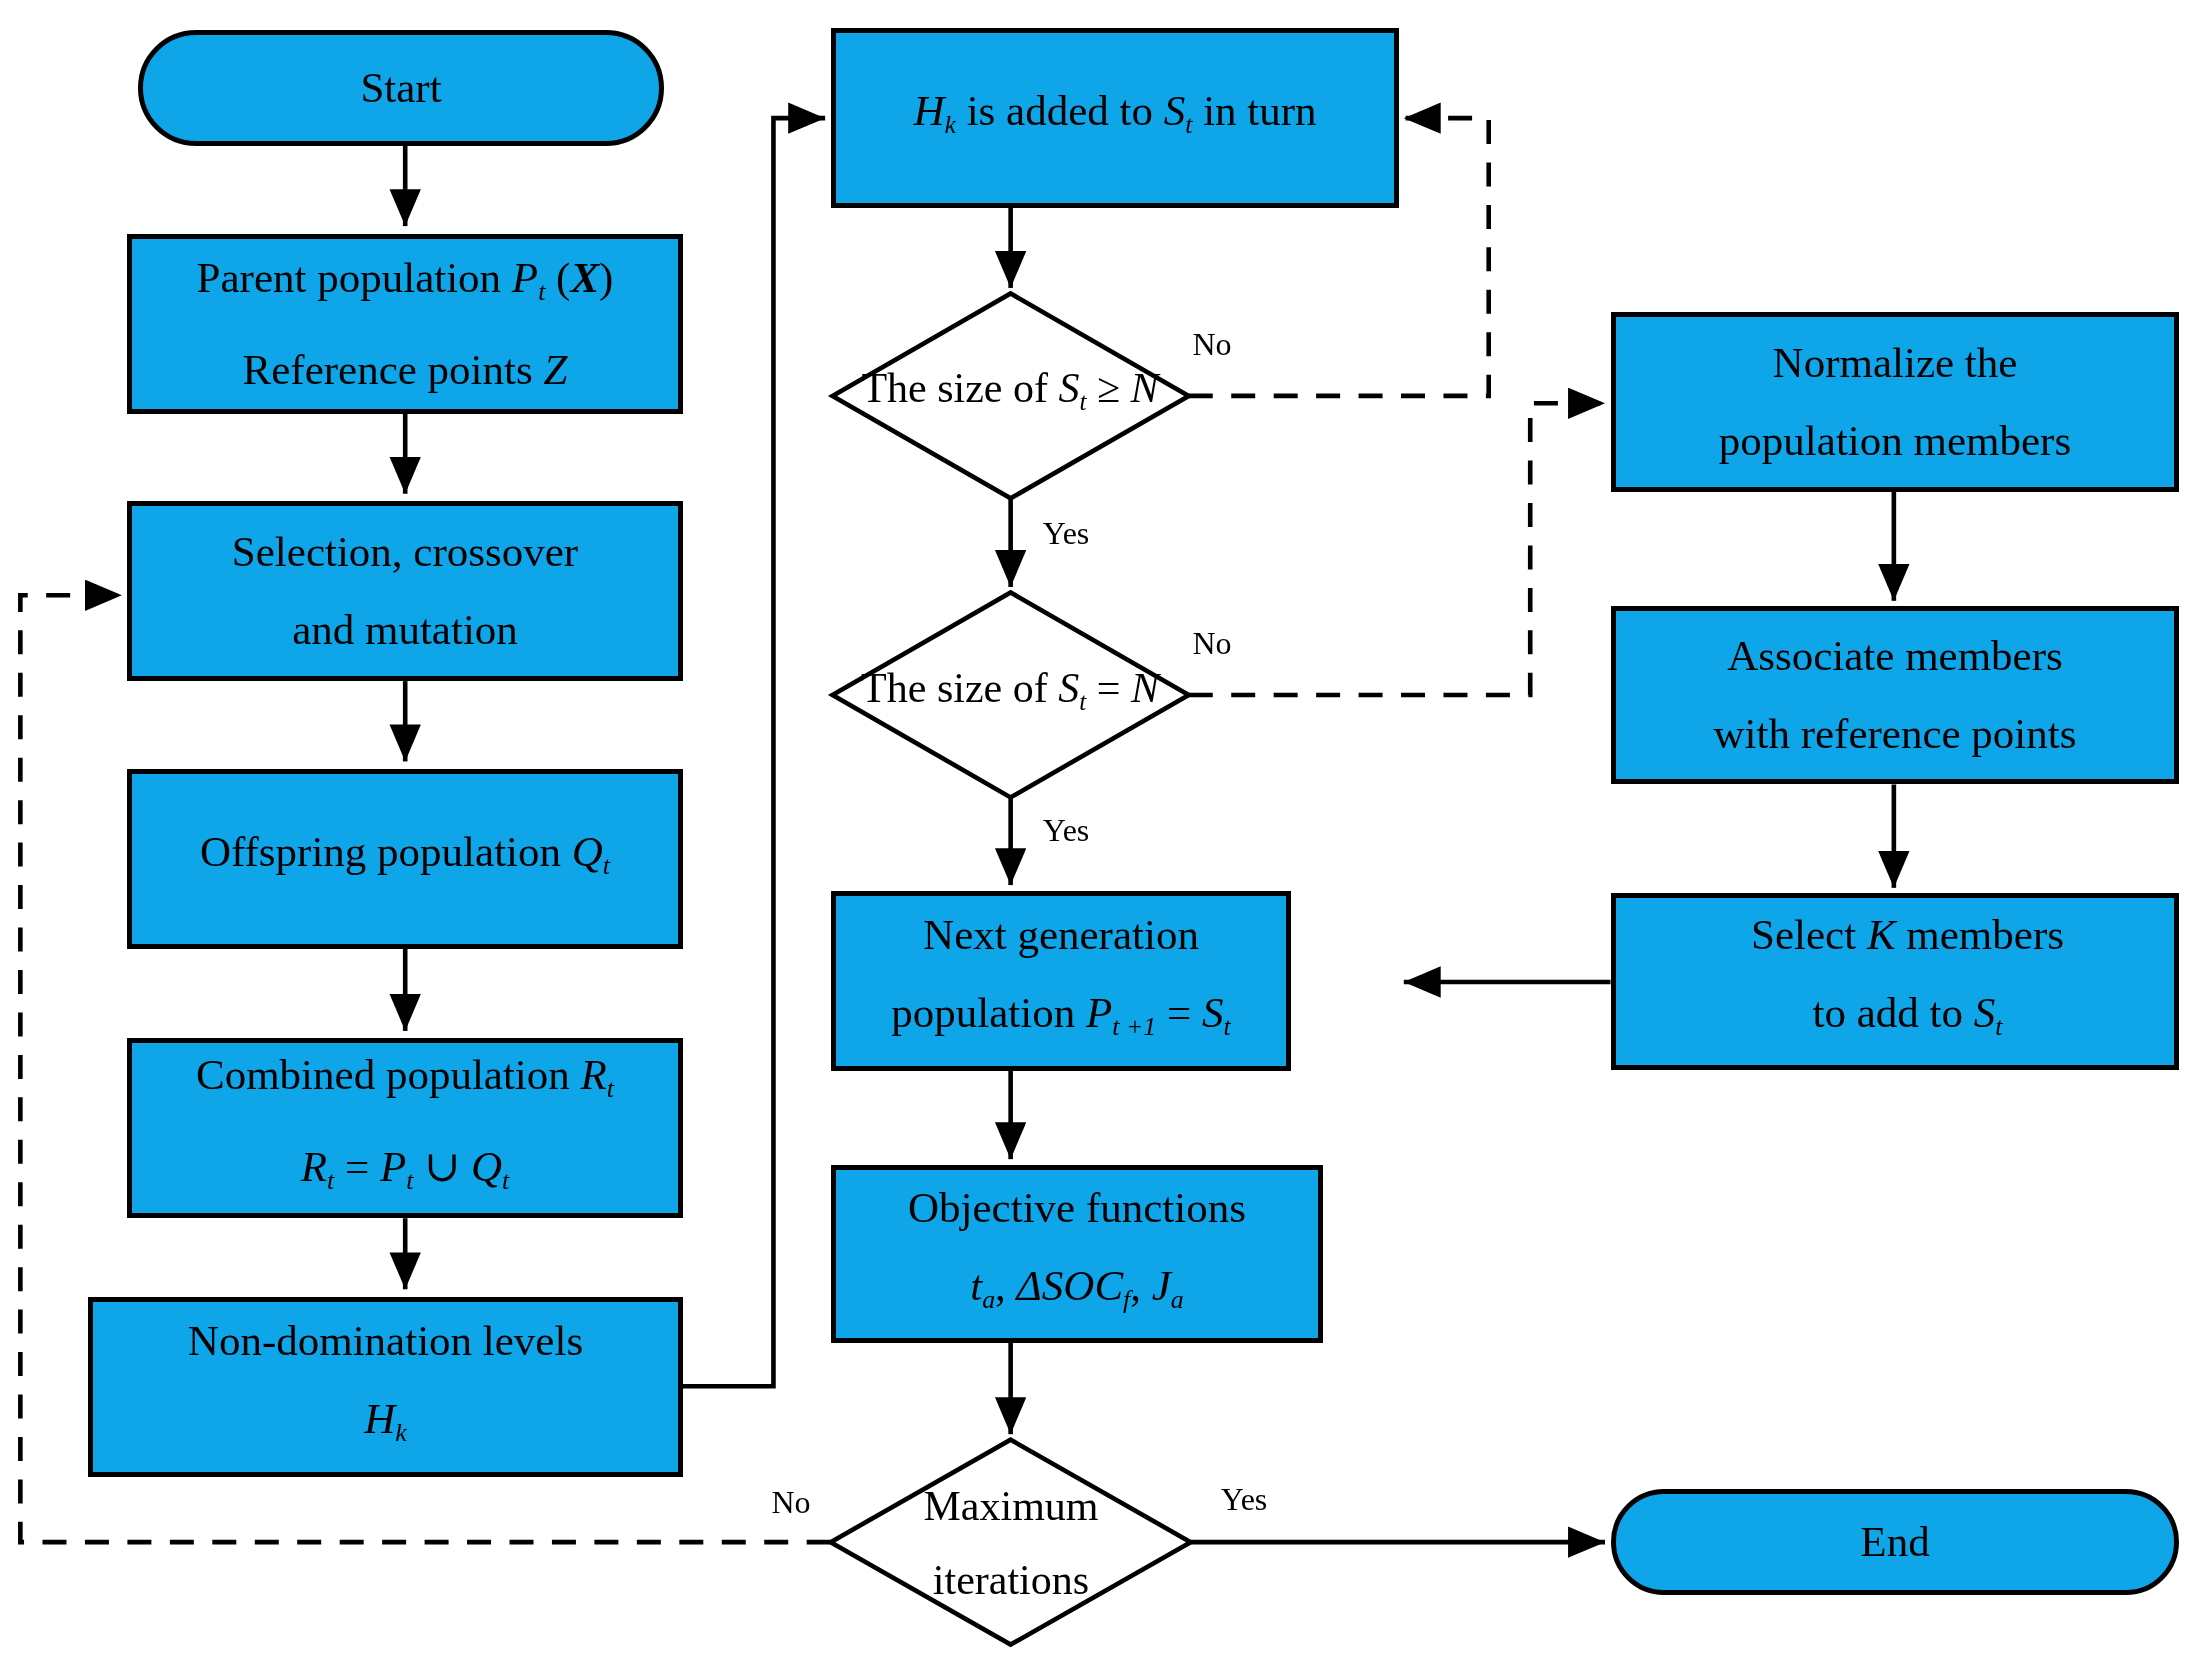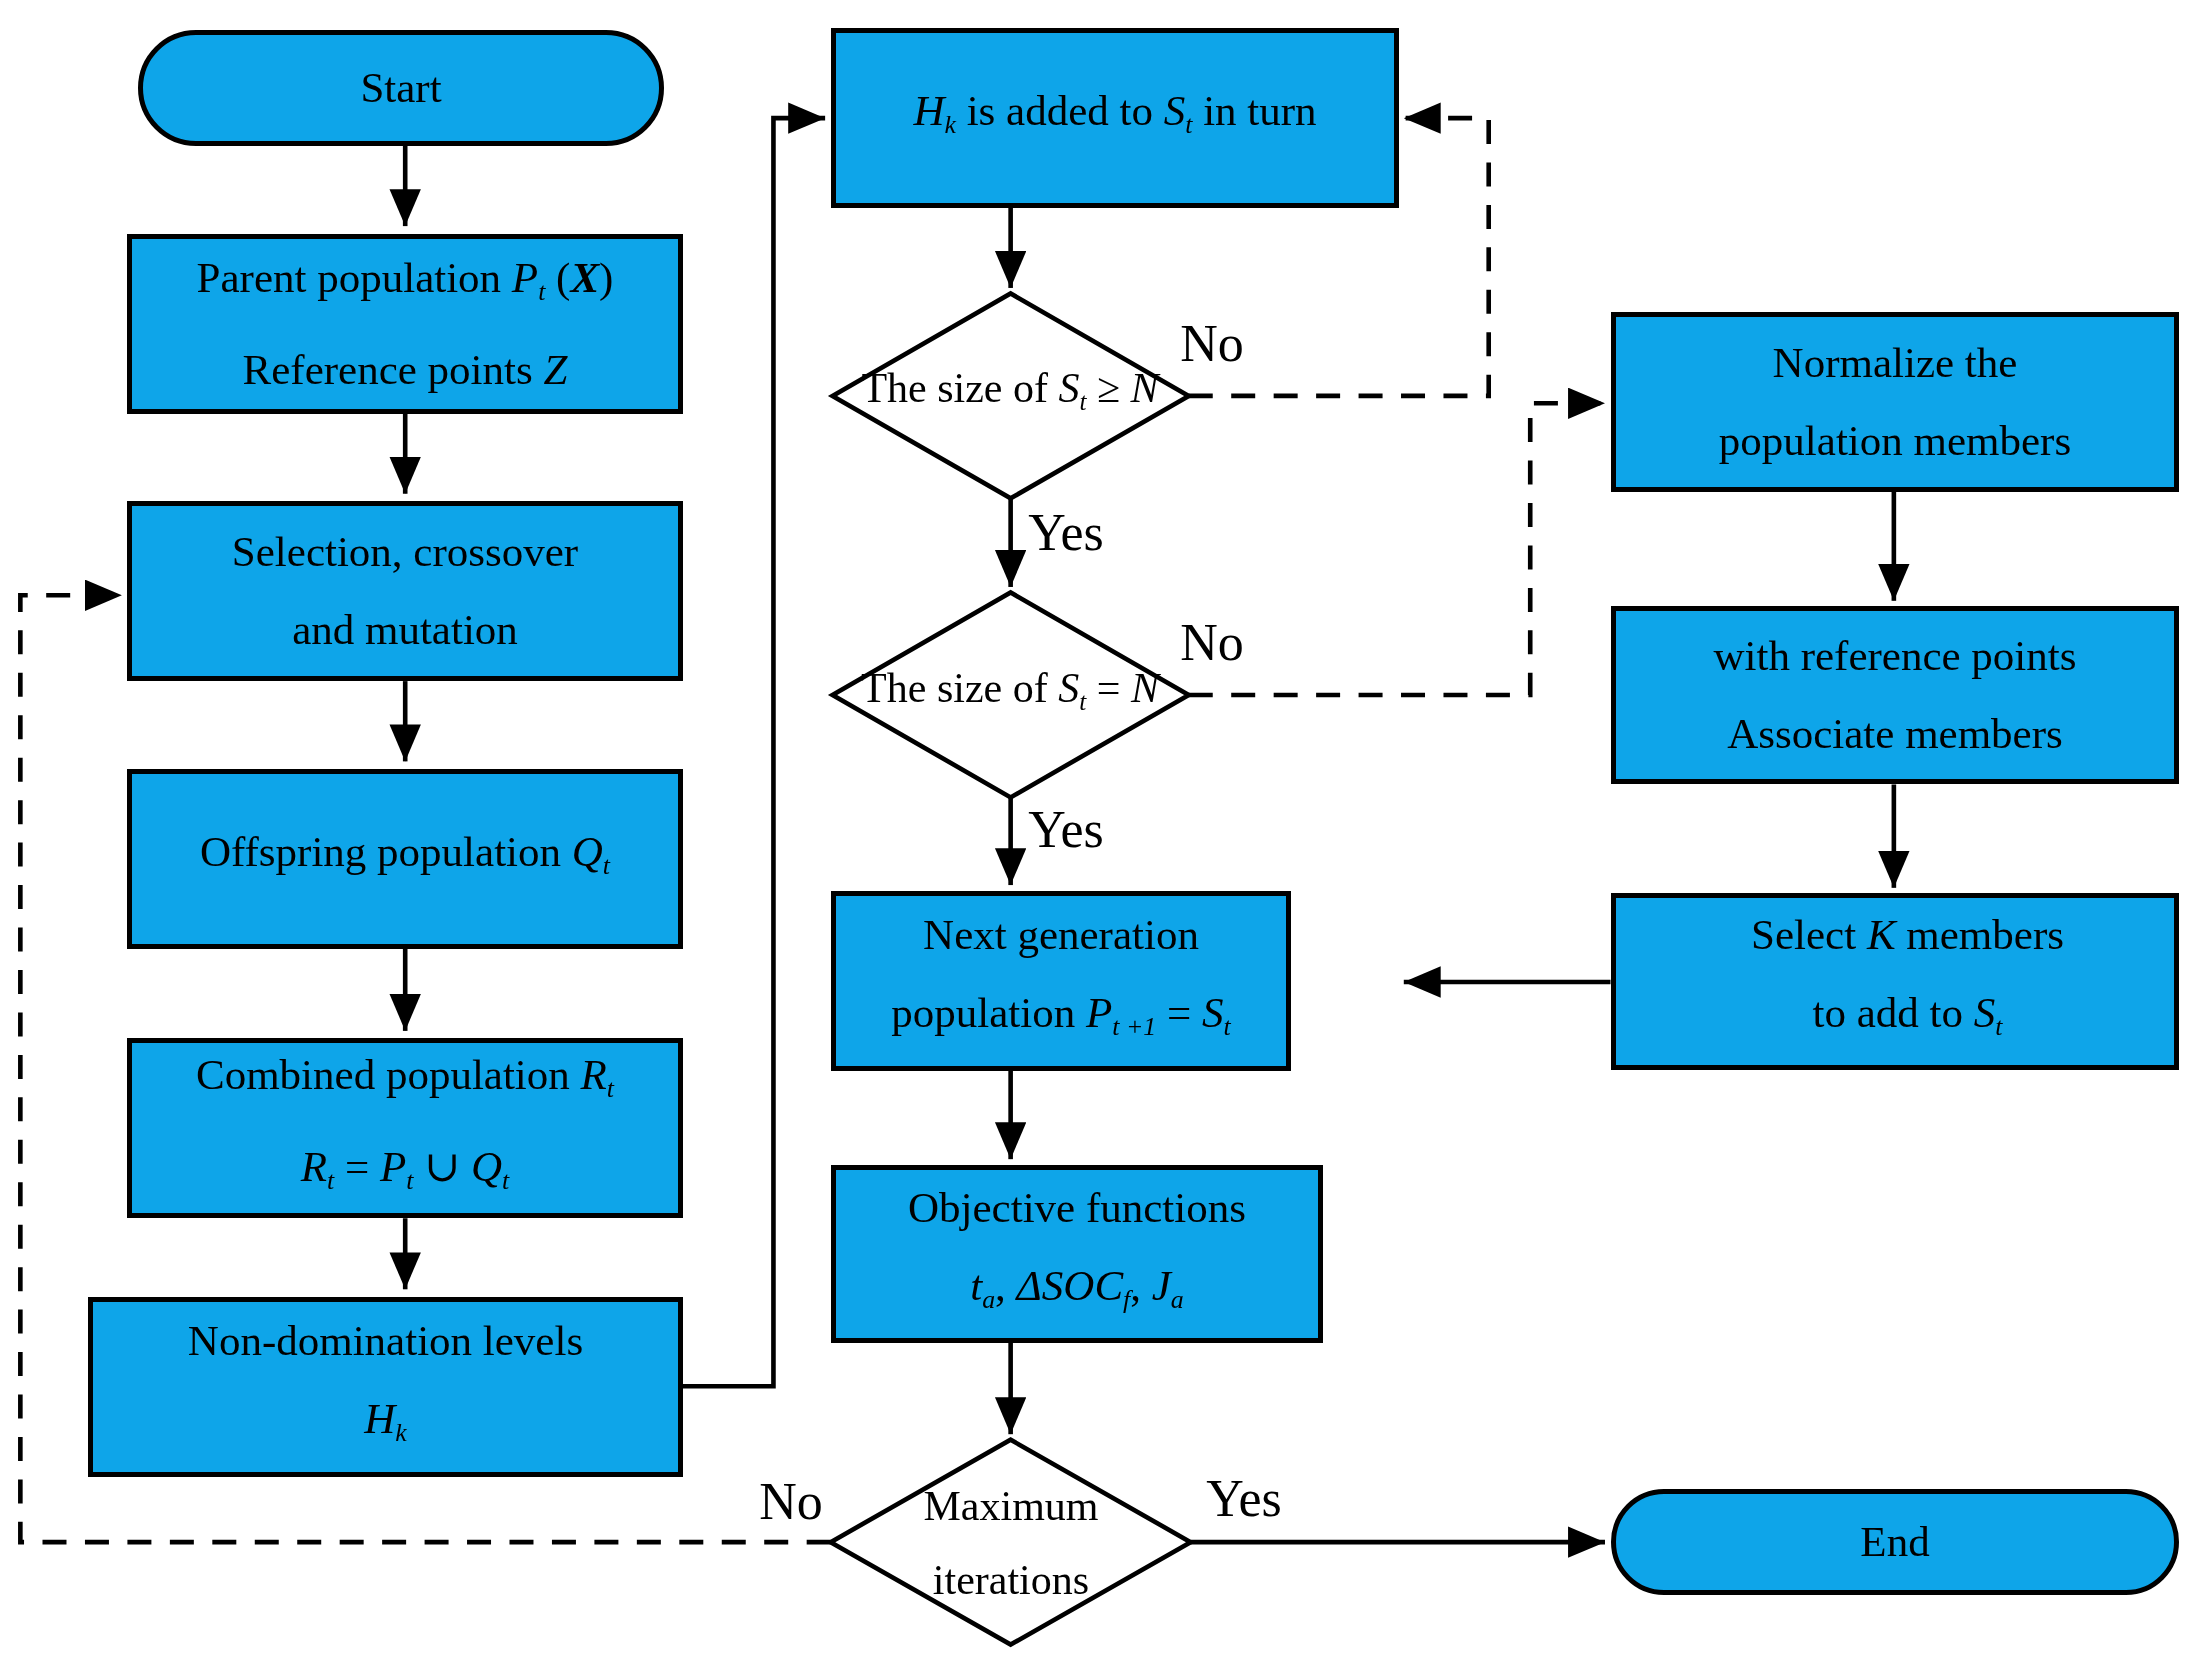--- a/index.html
+++ b/index.html
@@ -9,21 +9,21 @@
   .node{position:absolute;display:flex;flex-direction:column;justify-content:center;align-items:center;
         text-align:center;font-size:43px;line-height:78px;box-sizing:border-box;background:#0ea5e9;}
   .rect{border:5.5px solid #000;}
   .stadium{border:5.5px solid #000;}
   .dtext{position:absolute;display:flex;flex-direction:column;justify-content:center;align-items:center;
          text-align:center;font-size:42px;line-height:74px;background:transparent;}
   .tline{white-space:pre;}
   .s-i{font-style:italic;}
   .s-bi{font-style:italic;font-weight:bold;}
   .s-sub{font-style:italic;font-size:0.6em;vertical-align:-0.32em;letter-spacing:0;}
-  .edge-label{position:absolute;transform:translate(-50%,-50%);font-size:52px;line-height:44px;white-space:pre;text-align:center;}
+  .edge-label{position:absolute;transform:translate(-50%,-50%);font-size:32px;line-height:44px;white-space:pre;text-align:center;}
   svg path, svg polygon{vector-effect:none;}
 </style>
 </head>
 <body>
 
 <div id="canvas">
 
   <svg id="wires" width="2204" height="1676" viewBox="0 0 2388 1816" xmlns="http://www.w3.org/2000/svg">
     <defs>
       <marker id="arrow" markerUnits="userSpaceOnUse" markerWidth="44" markerHeight="36" refX="40" refY="17" orient="auto">
@@ -112,22 +112,22 @@
   </div>
 
   <div class="node rect" style="left:1611px;top:312px;width:568px;height:180px;">
     <div>
         <div class="tline"><span>Normalize the</span></div>
         <div class="tline"><span>population members</span></div>
       </div>
   </div>
   <div class="node rect" style="left:1611px;top:606px;width:568px;height:178px;">
     <div>
+        <div class="tline"><span>Associate members</span></div>
         <div class="tline"><span>with reference points</span></div>
-        <div class="tline"><span>Associate members</span></div>
       </div>
   </div>
   <div class="node rect" style="left:1611px;top:893px;width:568px;height:177px;padding-left:25px;">
     <div>
         <div class="tline"><span>Select </span><span class="s-i">K</span><span> members</span></div>
         <div class="tline"><span>to add to </span><span class="s-i">S</span><span class="s-sub">t</span></div>
       </div>
   </div>
 
   <div class="dtext" style="left:832px;top:293px;width:356px;height:205px;">

